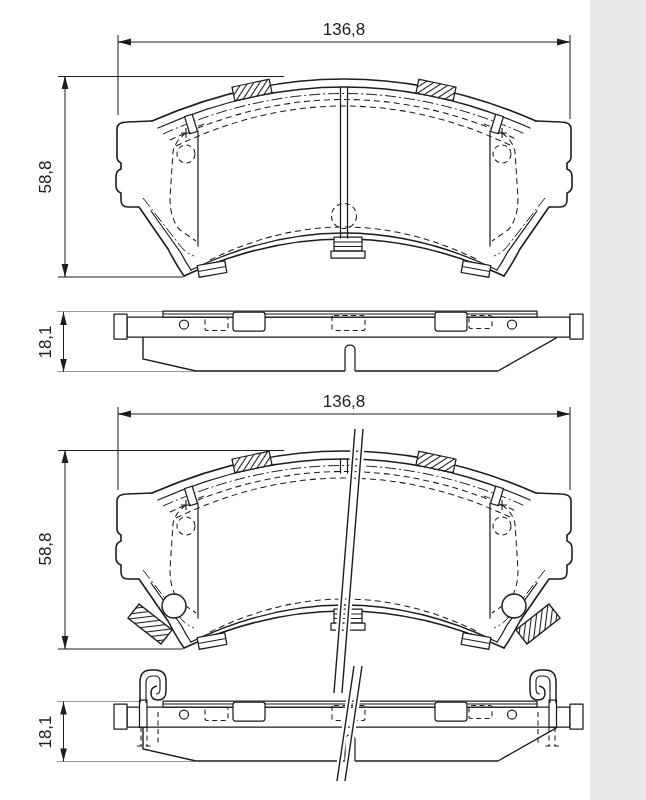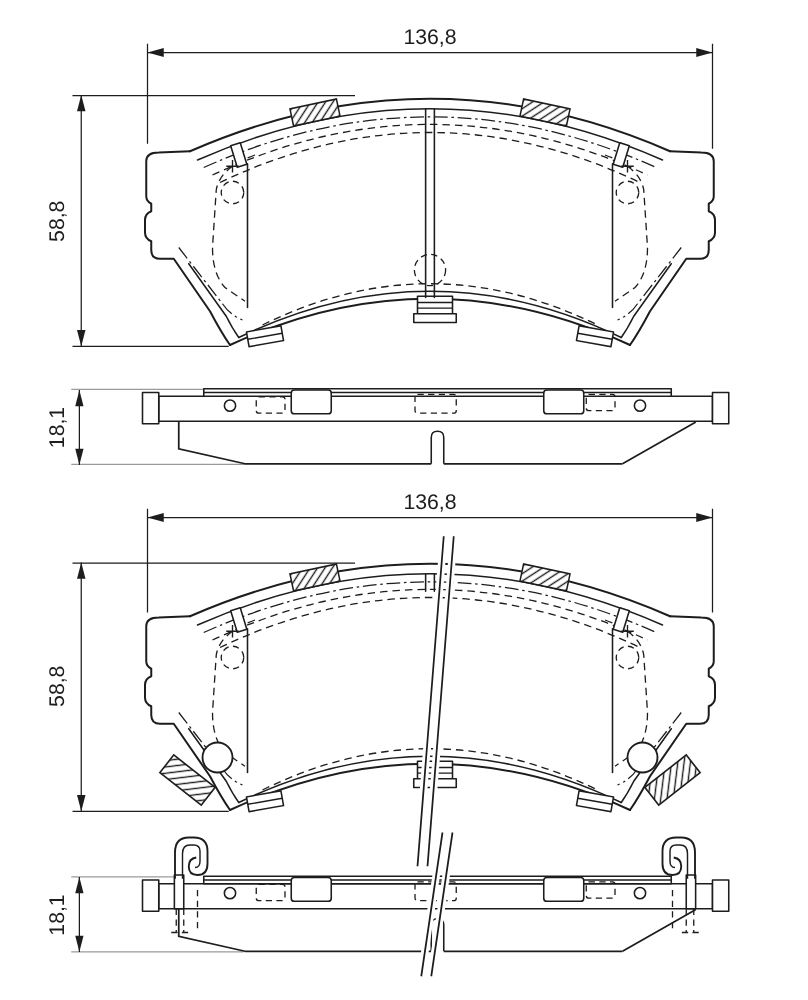--- a/index.html
+++ b/index.html
@@ -1,16 +1,16 @@
 <!DOCTYPE html>
 <html><head>
 <meta charset="utf-8">
 <style>
   html,body{margin:0;padding:0;background:#e8e8e8;}
-  .sheet{position:relative;width:646px;height:800px;background:#fff;overflow:hidden;
+  .sheet{position:relative;width:590px;height:800px;background:#fff;overflow:hidden;
          font-family:"Liberation Sans",sans-serif;}
   svg{display:block}
   .o16{fill:none;stroke:#1d1d1d;stroke-width:1.6;stroke-linejoin:round;stroke-linecap:round}
   .o13{fill:none;stroke:#1d1d1d;stroke-width:1.25;stroke-linejoin:round;stroke-linecap:round}
   .o11{fill:none;stroke:#1d1d1d;stroke-width:1.1;stroke-linejoin:round}
   .dash{fill:none;stroke:#1d1d1d;stroke-width:1.05;stroke-dasharray:6 4}
   .dash5{fill:none;stroke:#1d1d1d;stroke-width:1.05;stroke-dasharray:5 3.5}
   .dashdot{fill:none;stroke:#1d1d1d;stroke-width:1;stroke-dasharray:11 3 2 3}
   .wf{fill:#ffffff;stroke:#1d1d1d;stroke-width:1.25;stroke-linejoin:round}
   .wf2{fill:#ffffff;stroke:#1d1d1d;stroke-width:1.5;stroke-linejoin:round}

